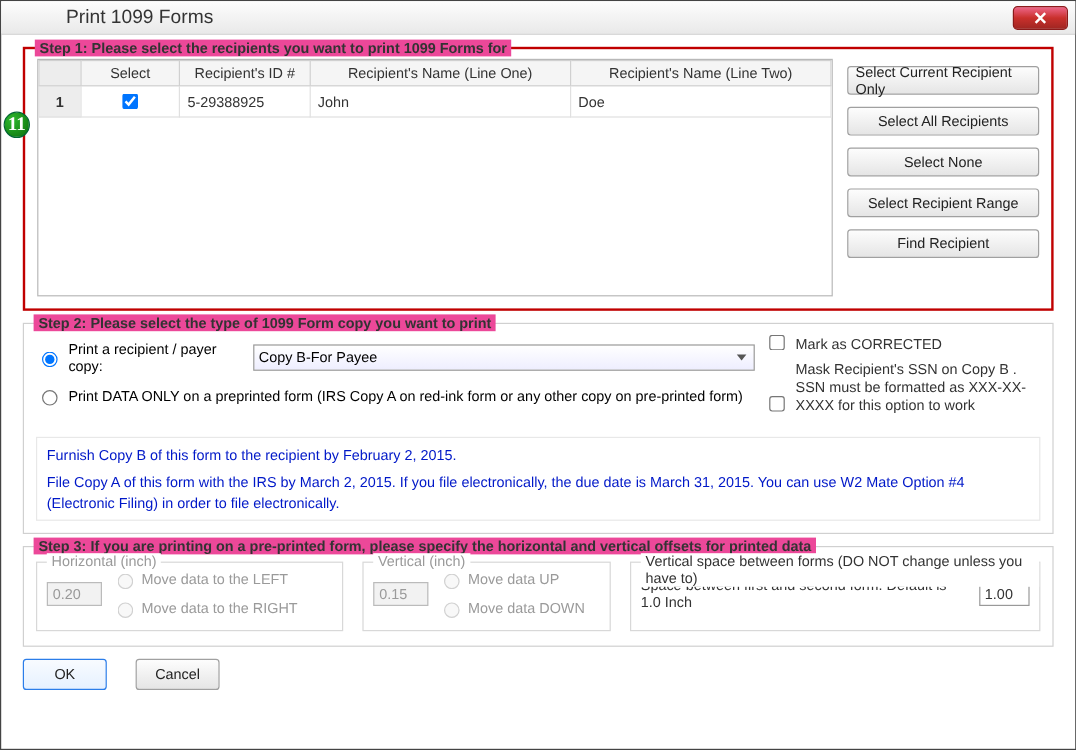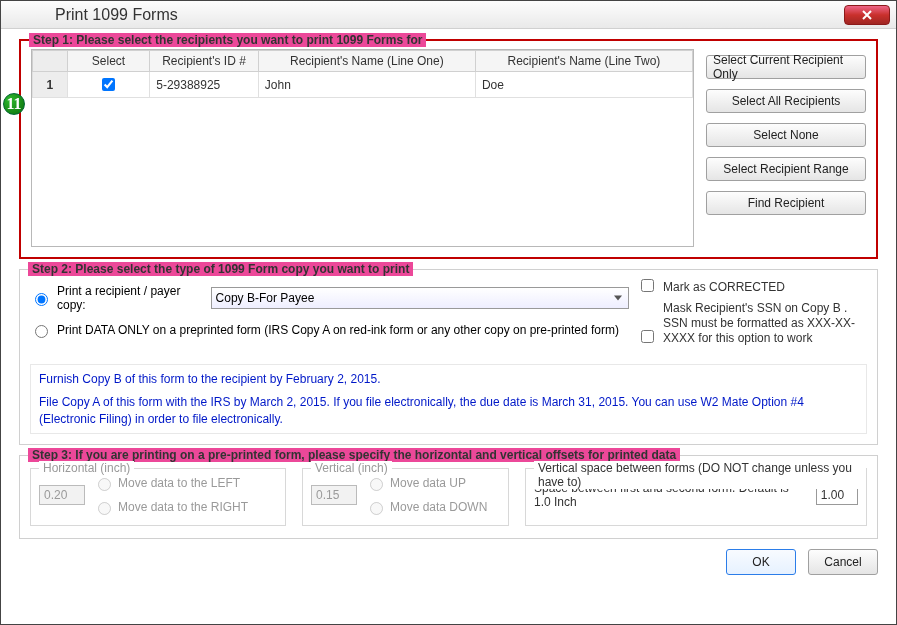--- a/index.html
+++ b/index.html
@@ -37,21 +37,21 @@
   .subgroup { border: 1px solid #d8d8d8; padding: 6px 8px 10px 8px; position: relative; }
   .subgroup-title { position: absolute; top: -8px; left: 8px; background:#fff; padding:0 4px; color:#555; }
   .sub-horiz { width: 256px; }
   .sub-vert { width: 207px; }
   .sub-vspace { flex: 1; }
   .offset-inner { display:flex; align-items:center; gap:8px; }
   .offset-input { width:46px; height:20px; border:1px solid #bbb; background:#f2f2f2; color:#888; text-align:left; padding:0 4px; display:flex; align-items:center; }
   .radio-col { display:flex; flex-direction:column; gap:8px; color:#888; }
   .radio-col label { display:flex; align-items:center; gap:4px; }
   .disabled, .disabled * { color:#9a9a9a; }
-  .footer { display:flex; justify-content:flex-end; gap:12px; margin-top: 6px; }
+  .footer { display:flex; justify-content:flex-start; gap:24px; margin-top: 6px; }
   .mainbtn { width:70px; height:26px; }
   .mainbtn.ok { border:1px solid #2b7de9; background:linear-gradient(to bottom,#f8fbff,#e6f1ff); }
   .badge-11 { position:absolute; left:2px; top:92px; width:22px; height:22px; background:radial-gradient(circle at 30% 30%, #2eb82e, #0a6e0a); border-radius:50%; color:#fff; font-weight:bold; display:flex; align-items:center; justify-content:center; font-size:16px; z-index:10; border:1px solid #063;font-family:Liberation Serif, serif; }
   .step3 { padding-bottom: 12px; }
 </style>
 </head>
 <body>
 
 <div class="window">
   <div class="titlebar">

